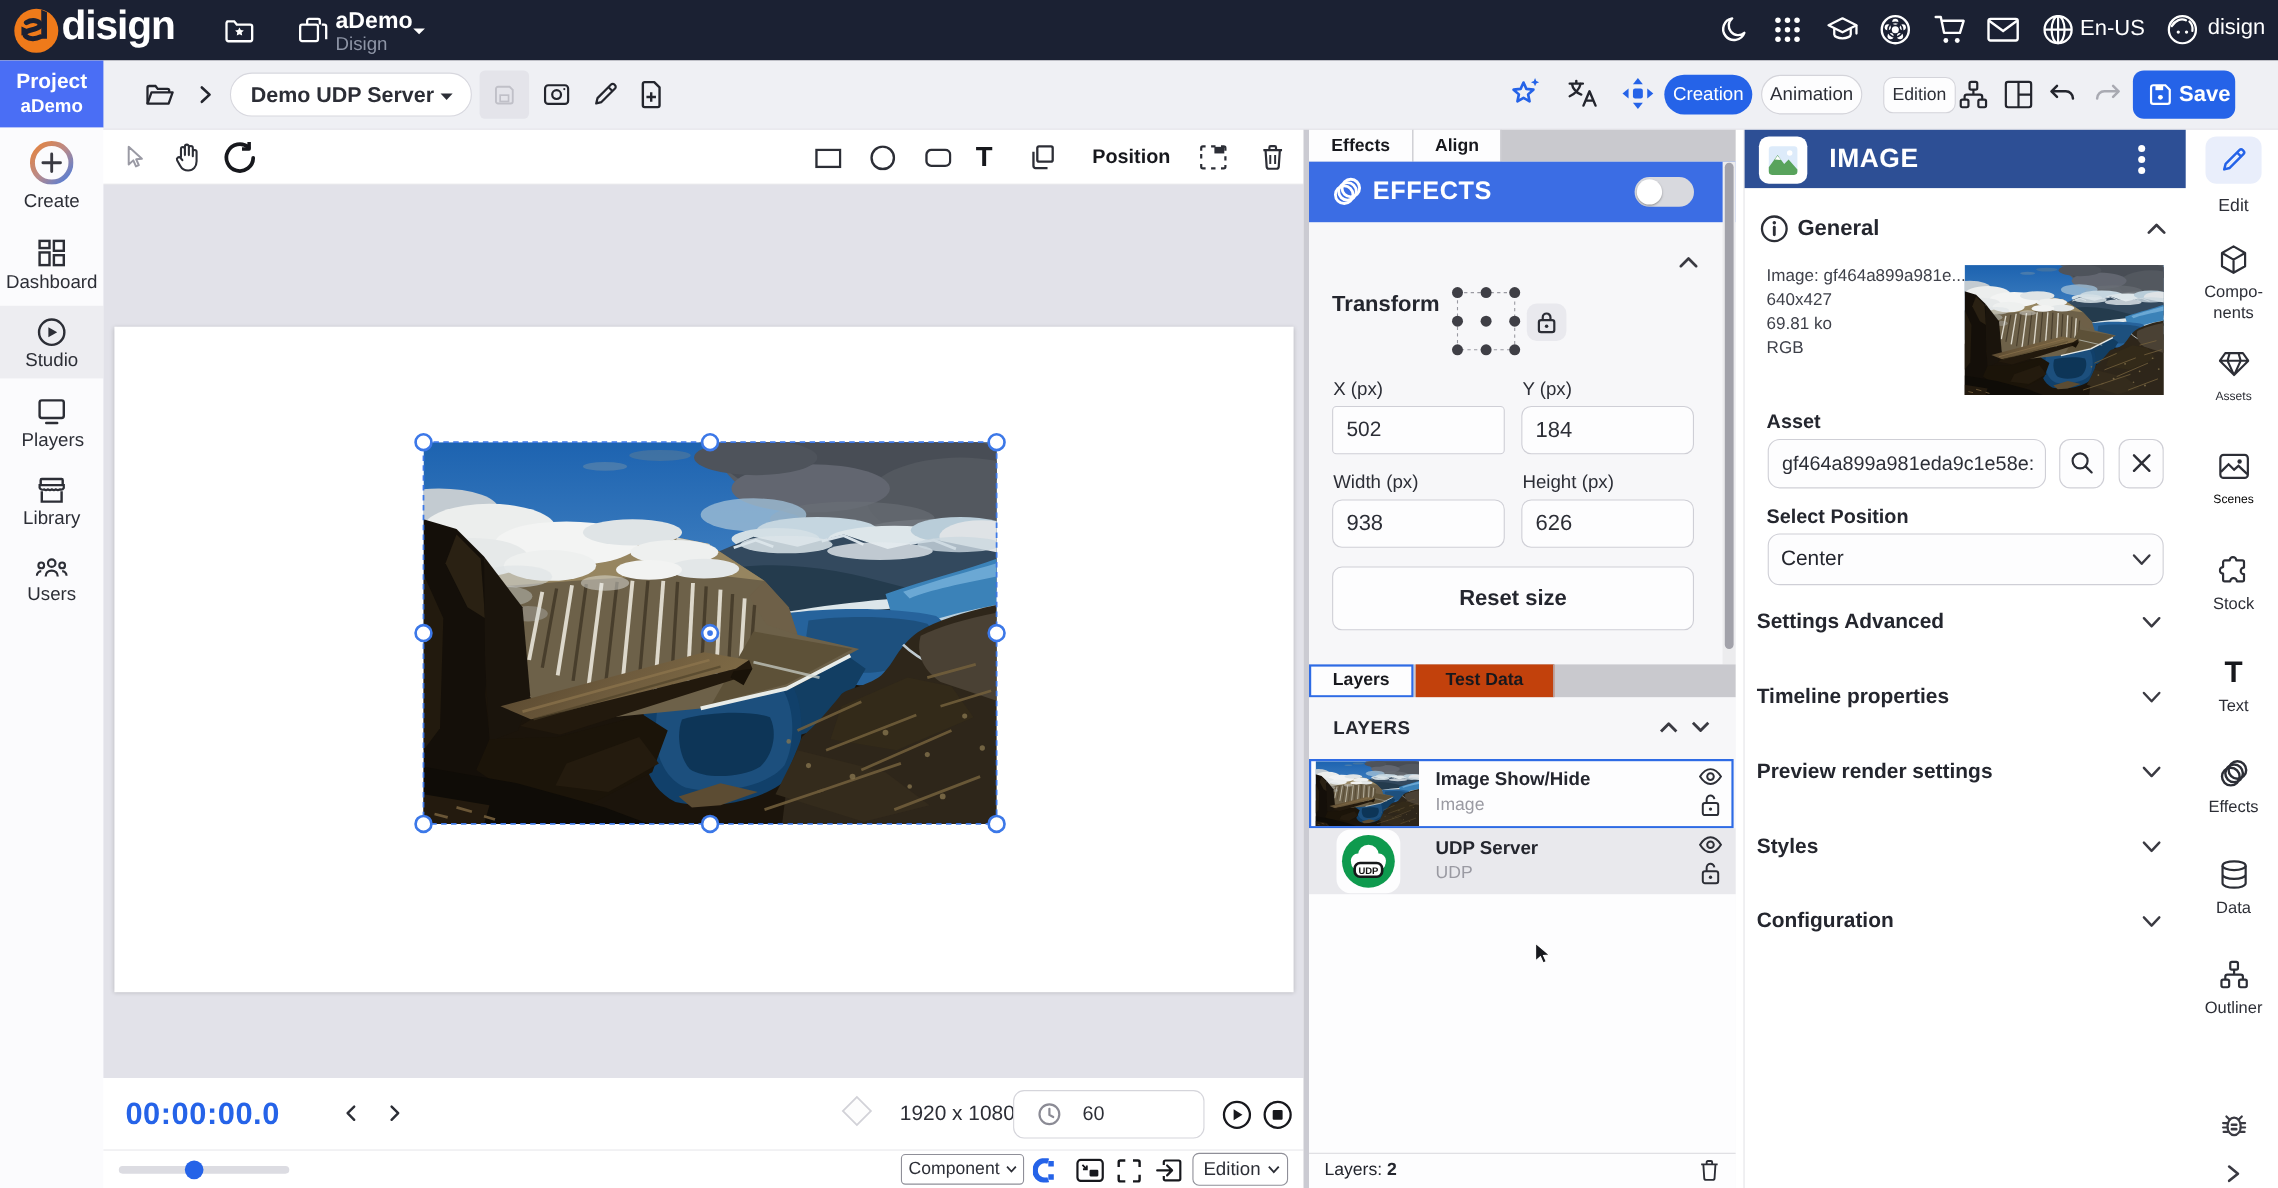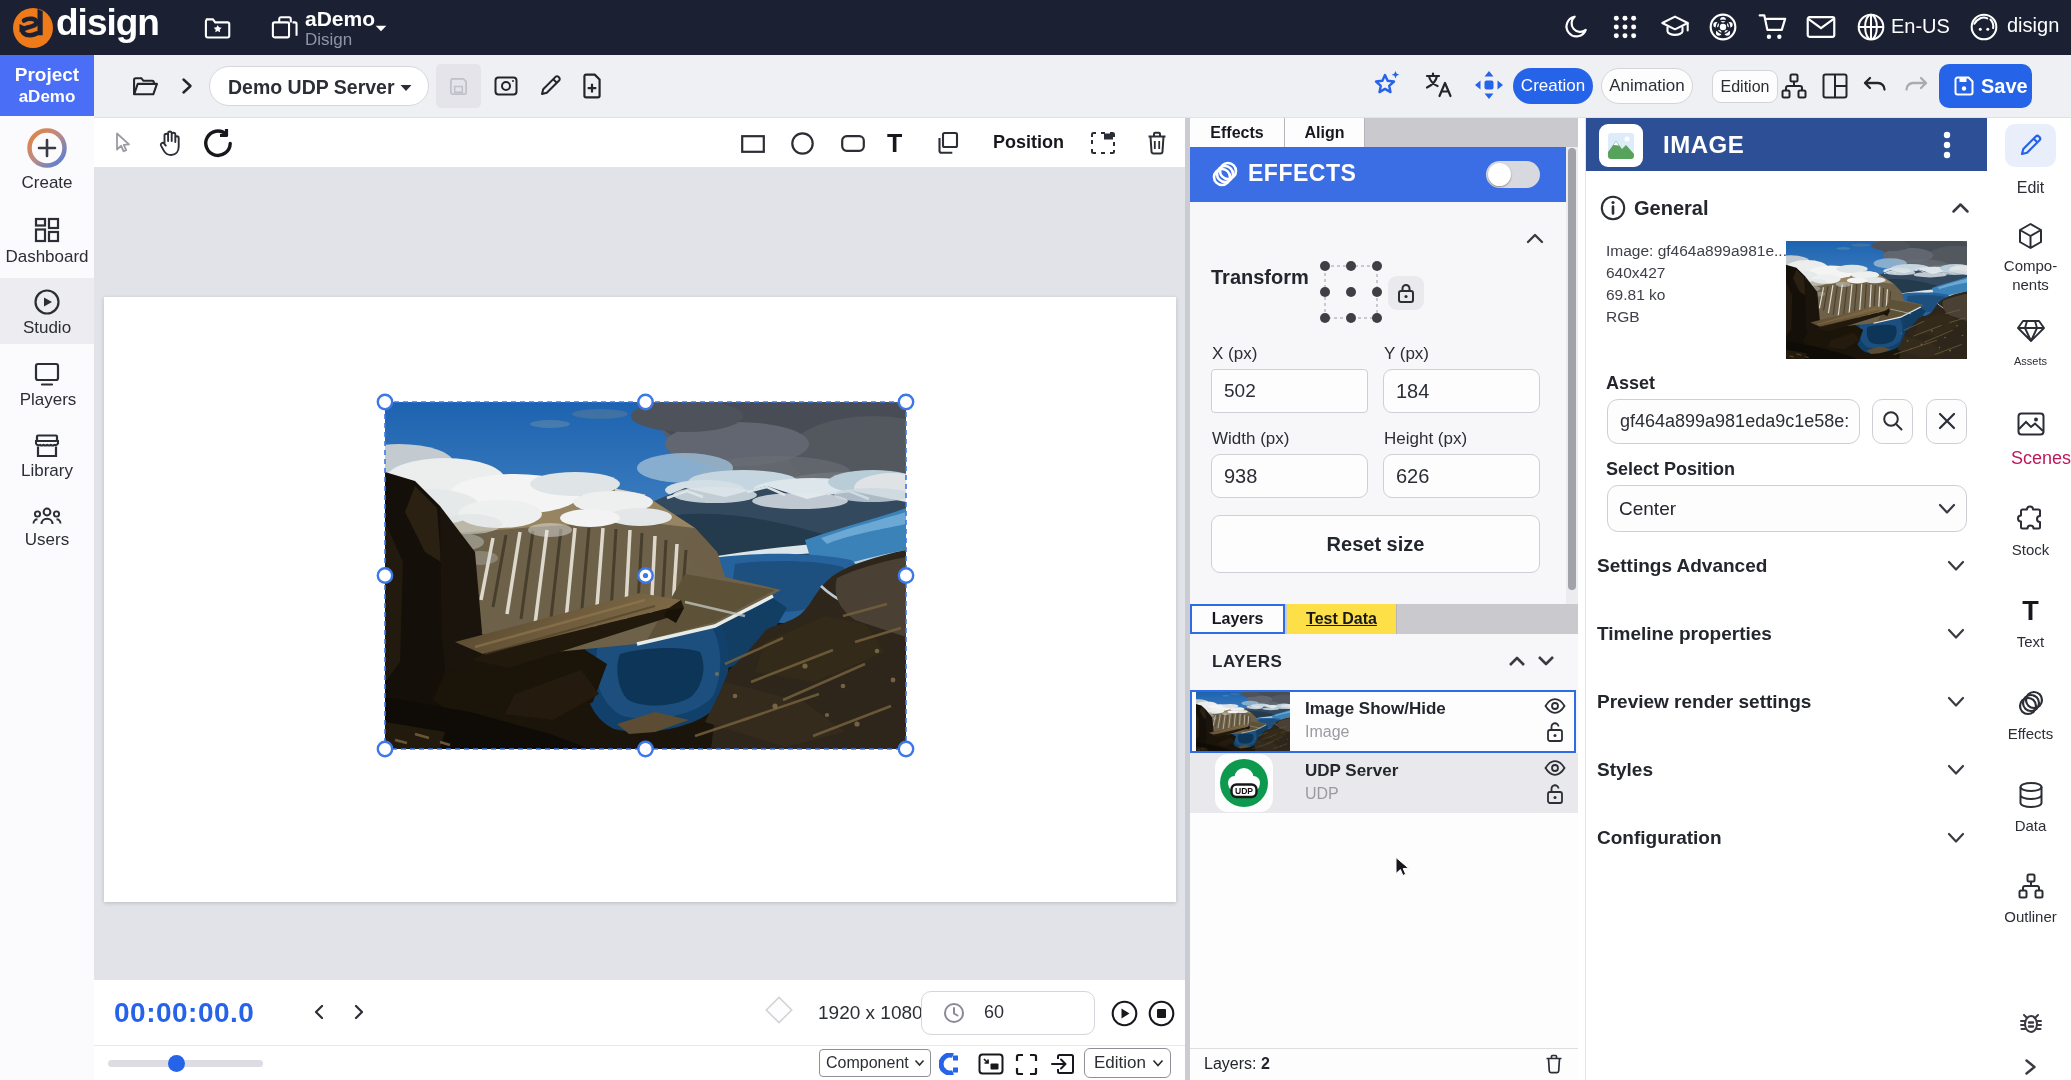--- a/index.html
+++ b/index.html
@@ -590,21 +590,21 @@
   <div class="ab" style="left:194px;top:311px;color:#2c2e36;font-size:17px;">Height (px)</div>
   <div class="ab" style="left:21px;top:336px;width:157px;height:44px;background:#fdfdfe;border:1px solid #cfcfd6;border-radius:9px;box-sizing:border-box;color:#2c2e36;font-size:20px;line-height:42px;padding-left:12px;">938</div>
   <div class="ab" style="left:193px;top:336px;width:157px;height:44px;background:#fdfdfe;border:1px solid #cfcfd6;border-radius:9px;box-sizing:border-box;color:#2c2e36;font-size:20px;line-height:42px;padding-left:12px;">626</div>
   <div class="ab" style="left:21px;top:397px;width:329px;height:58px;background:#fdfdfe;border:1px solid #cfcfd6;border-radius:9px;box-sizing:border-box;color:#24262e;font-weight:bold;font-size:20px;text-align:center;line-height:56px;">Reset size</div>
 
   <div class="ab" style="left:376px;top:29px;width:12px;height:457px;background:#ececee;"></div>
   <div class="ab" style="left:378px;top:30px;width:8px;height:442px;background:#a2a2aa;border-radius:4px;"></div>
 
   <div class="ab" style="left:0;top:486px;width:388px;height:30px;background:#c9c9ce;"></div>
   <div class="ab" style="left:0;top:486px;width:95px;height:30px;background:#fdfdfe;border:2px solid #2e6be5;box-sizing:border-box;color:#17181d;font-weight:bold;font-size:16px;text-align:center;line-height:26px;">Layers</div>
-  <div class="ab" style="left:97px;top:486px;width:110px;height:30px;background:#fde047;border-right:1px solid #b5b5bb;box-sizing:border-box;color:#17181d;font-weight:bold;font-size:16px;text-align:center;line-height:30px;text-decoration:underline;">Test Data</div>
+  <div class="ab" style="left:97px;top:486px;width:126px;height:30px;background:#c2410c;border-right:1px solid #b5b5bb;box-sizing:border-box;color:#17181d;font-weight:bold;font-size:16px;text-align:center;line-height:30px;">Test Data</div>
 
   <div class="ab" style="left:0;top:516px;width:388px;height:56px;background:#f7f7f9;"></div>
   <div class="ab" style="left:22px;top:534px;color:#24262e;font-weight:bold;font-size:17px;letter-spacing:0.5px;">LAYERS</div>
   <svg class="ab" style="left:318px;top:537px;" width="18" height="12" viewBox="0 0 18 12">
         <path d="M2 10 L9 3 L16 10" fill="none" stroke="#3a3a42" stroke-width="2.6" stroke-linejoin="round"></path>
       </svg>
   <svg class="ab" style="left:347px;top:537px;" width="18" height="12" viewBox="0 0 18 12">
         <path d="M2 2 L9 9 L16 2" fill="none" stroke="#3a3a42" stroke-width="2.6" stroke-linejoin="round"></path>
       </svg>
 
@@ -751,21 +751,21 @@
   <svg class="ab" style="left:27px;top:201px;" width="28" height="24" viewBox="0 0 28 24">
     <path d="M6 2 h16 l5 7 -13 13 L1 9 Z M1 9 h26 M10 2 L8 9 l6 13 6-13 -2-7" fill="none" stroke="#2c2e36" stroke-width="1.9" stroke-linejoin="round"></path>
   </svg>
   <div class="ab" style="left:0;top:237px;width:81px;text-align:center;color:#2c2e36;font-size:11px;">Assets</div>
 
   <svg class="ab" style="left:27px;top:294px;" width="28" height="24" viewBox="0 0 28 24">
     <rect x="1.5" y="1.5" width="25" height="21" rx="3" fill="none" stroke="#2c2e36" stroke-width="2"></rect>
     <path d="M2 17 L9 10 L14 15 L18 11.5 L26 19" fill="none" stroke="#2c2e36" stroke-width="2"></path>
     <circle cx="19" cy="7.5" r="2" fill="#2c2e36"></circle>
   </svg>
-  <div class="ab" style="left:0;top:330px;width:81px;text-align:right;color:#be185d;font-size:18px;">Scenes</div>
+  <div class="ab" style="left:0;top:330px;width:81px;text-align:center;color:#000000;font-size:11px;">Scenes</div>
 
   <svg class="ab" style="left:27px;top:387px;" width="28" height="27" viewBox="0 0 28 27">
     <path d="M10 4.5 a3 3 0 0 1 6 0 h5.5 a1.5 1.5 0 0 1 1.5 1.5 v5 a3 3 0 0 0 0 6 v5 a1.5 1.5 0 0 1 -1.5 1.5 h-5 a3 3 0 0 0 -6 0 h-5 A1.5 1.5 0 0 1 4 22 v-5.5 a3 3 0 0 1 0-6 V6 a1.5 1.5 0 0 1 1.5-1.5 Z" fill="none" stroke="#2c2e36" stroke-width="2" stroke-linejoin="round"></path>
   </svg>
   <div class="ab" style="left:0;top:423px;width:81px;text-align:center;color:#2c2e36;font-size:15px;">Stock</div>
 
   <div class="ab" style="left:0;top:478px;width:81px;text-align:center;color:#17181d;font-weight:bold;font-size:27px;">T</div>
   <div class="ab" style="left:0;top:515px;width:81px;text-align:center;color:#2c2e36;font-size:15px;">Text</div>
 
   <svg class="ab" style="left:27px;top:571px;" width="28" height="28" viewBox="0 0 28 28">

